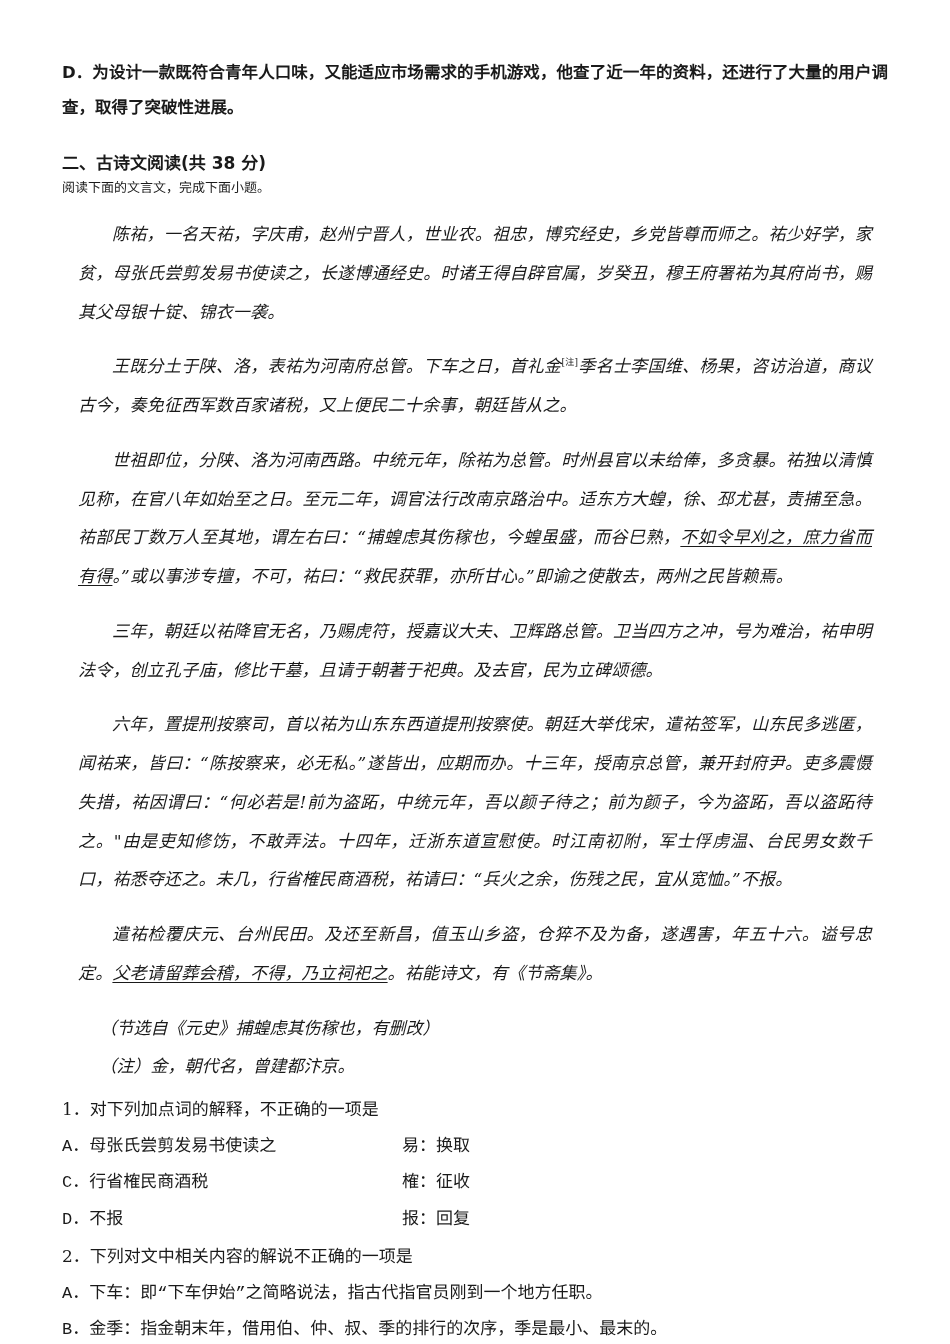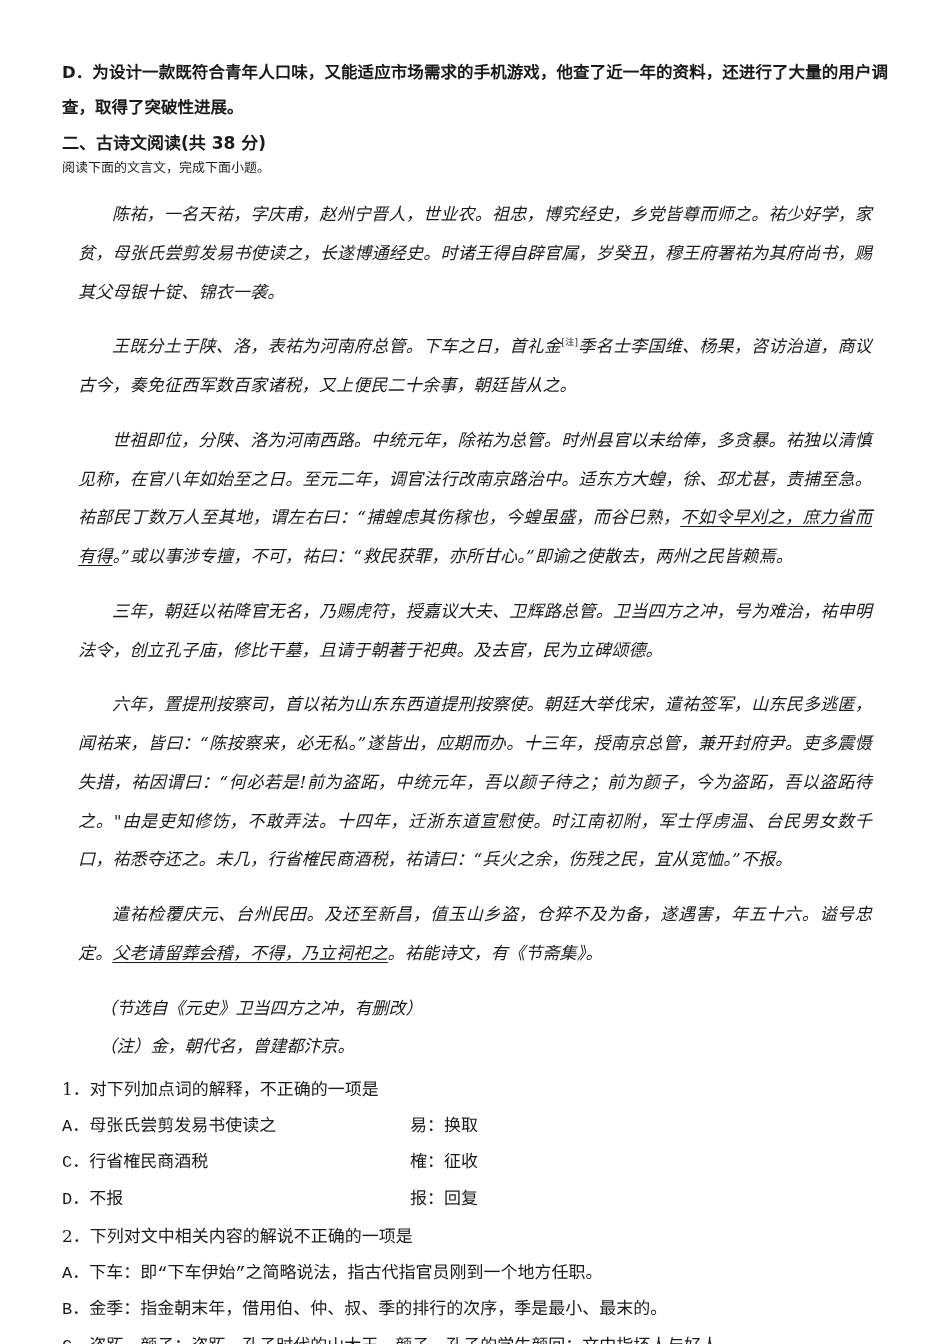--- a/index.html
+++ b/index.html
@@ -34,21 +34,21 @@
     text-align: justify;
     text-justify: inter-ideograph;
   }
 
   
   .section-heading {
     font-family: "DejaVu Sans", "Liberation Sans", sans-serif;
     font-weight: bold;
     font-size: 17px;
     line-height: 1.55;
-    margin: 4px 0 0 0;
+    margin: 24px 0 0 0;
   }
 
   .instruction {
     font-size: 13px;
     line-height: 1.6;
     margin: 2px 0 4px 0;
     font-family: "DejaVu Serif", "Liberation Serif", serif;
   }
 
   
@@ -99,21 +99,21 @@
     display: block;
     position: relative;
     white-space: nowrap;
   }
   .q-option .label {
     display: inline-block;
   }
   .q-option .gloss {
     display: inline-block;
     position: absolute;
-    left: 348px;
+    left: 340px;
     top: 0;
   }
   .q-option .plain {
     display: inline-block;
   }
 </style>
 </head>
 <body>
 
 <div class="page">
@@ -129,21 +129,21 @@
   <p class="classical"><span>王既分土于陕、洛，表祐为河南府总管。下车之日，首礼金</span><sup>[注]</sup><span>季名士李国维、杨果，咨访治道，商议古今，奏免征西军数百家诸税，又上便民二十余事，朝廷皆从之。</span></p>
 
   <p class="classical"><span>世祖即位，分陕、洛为河南西路。中统元年，除祐为总管。时州县官以未给俸，多贪暴。祐独以清慎见称，在官八年如始至之日。至元二年，调官法行改南京路治中。适东方大蝗，徐、邳尤甚，责捕至急。祐部民丁数万人至其地，谓左右曰：“捕蝗虑其伤稼也，今蝗虽盛，而谷巳熟，</span><span class="u">不如令早刈之，庶力省而有得</span><span>。”或以事涉专擅，不可，祐曰：“救民获罪，亦所甘心。”即谕之使散去，两州之民皆赖焉。</span></p>
 
   <p class="classical">三年，朝廷以祐降官无名，乃赐虎符，授嘉议大夫、卫辉路总管。卫当四方之冲，号为难治，祐申明法令，创立孔子庙，修比干墓，且请于朝著于祀典。及去官，民为立碑颂德。</p>
 
   <p class="classical">六年，置提刑按察司，首以祐为山东东西道提刑按察使。朝廷大举伐宋，遣祐签军，山东民多逃匿，闻祐来，皆曰：“陈按察来，必无私。”遂皆出，应期而办。十三年，授南京总管，兼开封府尹。吏多震慑失措，祐因谓曰：“何必若是!前为盗跖，中统元年，吾以颜子待之；前为颜子，今为盗跖，吾以盗跖待之。"由是吏知修饬，不敢弄法。十四年，迁浙东道宣慰使。时江南初附，军士俘虏温、台民男女数千口，祐悉夺还之。未几，行省榷民商酒税，祐请曰：“兵火之余，伤残之民，宜从宽恤。”不报。</p>
 
   <p class="classical"><span>遣祐检覆庆元、台州民田。及还至新昌，值玉山乡盗，仓猝不及为备，遂遇害，年五十六。谥号忠定。</span><span class="u">父老请留葬会稽，不得，乃立祠祀之</span><span>。祐能诗文，有《节斋集》。</span></p>
 
-  <p class="source-line">（节选自《元史》卫当四方之冲，有删改）</p>
+  <p class="source-line">（节选自《元史》捕蝗虑其伤稼也，有删改）</p>
 
   <p class="note-line">（注）金，朝代名，曾建都汴京。</p>
 
   <p class="q-stem"><span>1．</span><span>对下列加点词的解释，不正确的一项是</span></p>
 
   <div class="q-option"><span class="label">A．</span><span class="plain">母张氏尝剪发易书使读之</span><span class="gloss">易：换取</span></div>
 
 
   <div class="q-option"><span class="label">C．</span><span class="plain">行省榷民商酒税</span><span class="gloss">榷：征收</span></div>
 

